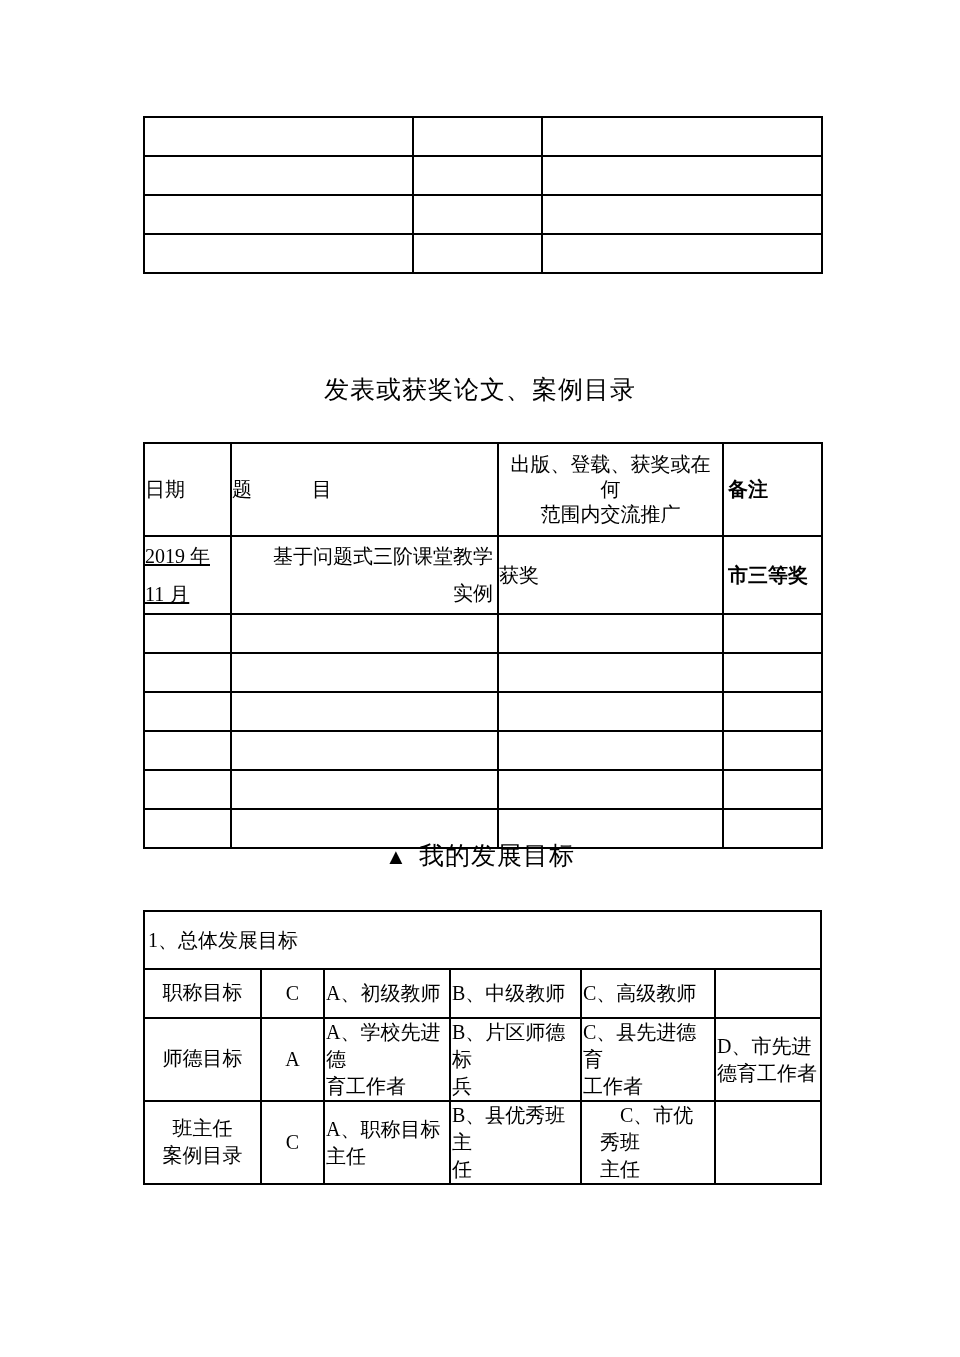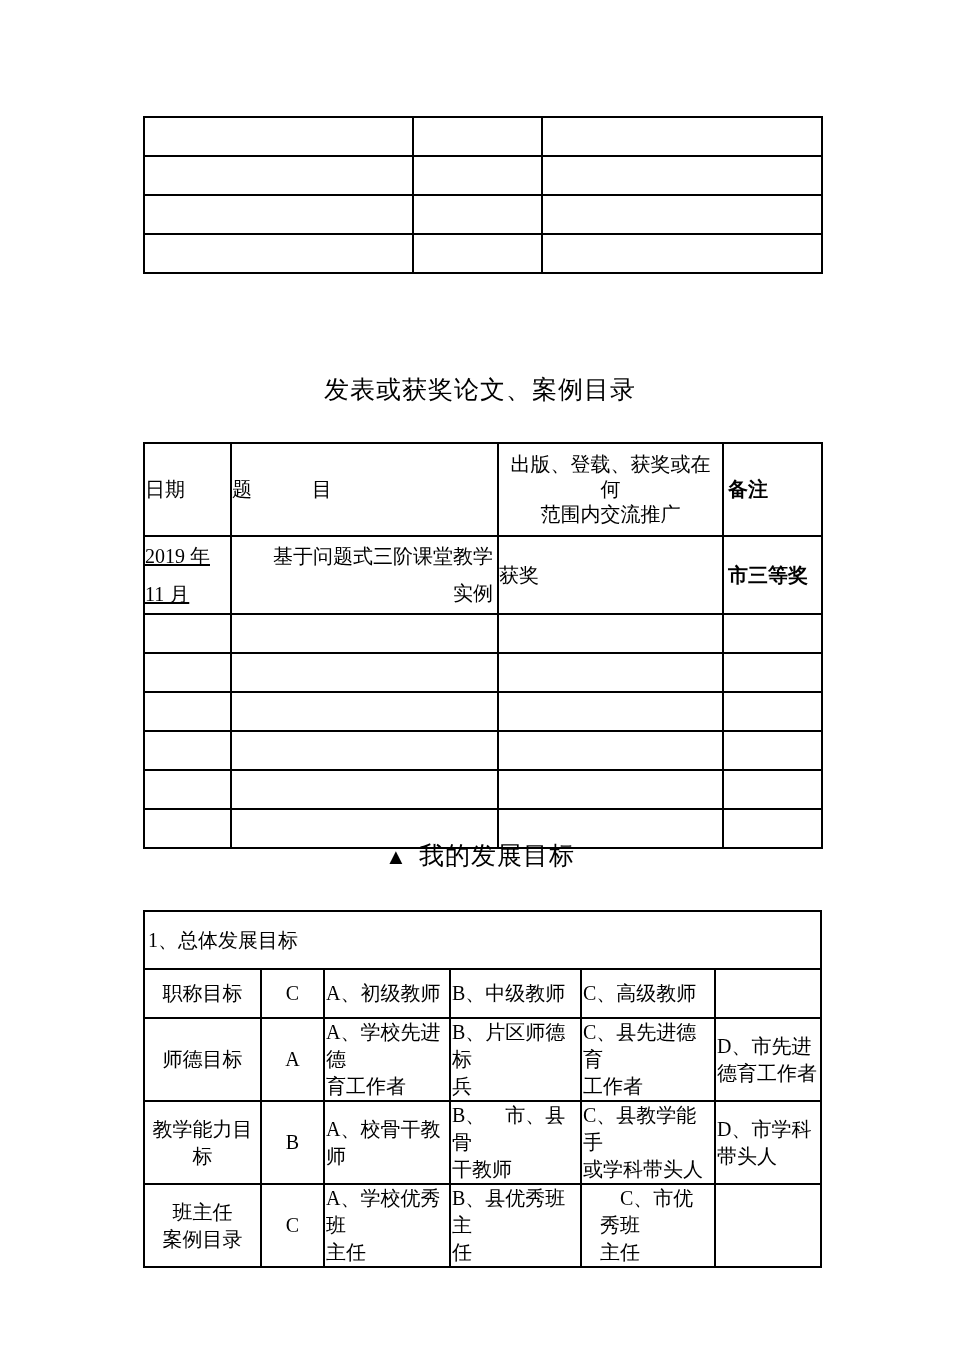--- a/index.html
+++ b/index.html
@@ -30,21 +30,21 @@
   #t2 { top:442px; width:678px; }
   .h56 { height:56px; } .h75 { height:75px; } .h39 { height:39px; }
   .pub-hdr { line-height:25px; padding:8px 4px; }
   .date-cell { line-height:38px;text-decoration:underline; }
   .paper-title { line-height:37px; text-indent:32px; padding:0 4px; text-align:right; }
 
   
   #t3 { top:910px; width:677px; font-size:19px; }
   .h58 { height:58px;border-radius:20px; } .h49 { height:49px; } .h57 { height:57px; } .h56b { height:56px; }
   .sect { font-size:20px; text-align:left; padding:0 3px; }
-  .cat  { text-align:center; line-height:27px; }
+  .cat  { text-align:center; line-height:27px;font-family:Liberation Mono, monospace; }
   .grade{ text-align:center; }
   .opt  { text-align:left; line-height:27px; padding:0 1px; }
   .ind1 { text-indent:20px;padding-left:18px; }
 </style>
 </head>
 <body>
 
 <div class="page">
 
   <table id="t1">
@@ -172,36 +172,24 @@
       <td class="opt ml">A、学校先进德
 育工作者</td>
       <td class="opt ml">B、片区师德标
 兵</td>
       <td class="opt ml">C、县先进德育
 工作者</td>
       <td class="opt ml">D、市先进
 德育工作者</td>
     </tr>
     <tr class="h56b">
-      <td class="cat ml">教学能力目
-标</td>
-      <td class="grade">B</td>
-      <td class="opt ml">A、校骨干教师</td>
-      <td class="opt ml">B、　市、县骨
-干教师</td>
-      <td class="opt ml">C、县教学能手
-或学科带头人</td>
-      <td class="opt ml">D、市学科
-带头人</td>
-    </tr>
-    <tr class="h56b">
       <td class="cat ml">班主任
 案例目录</td>
       <td class="grade">C</td>
-      <td class="opt ml">A、学校优秀班
+      <td class="opt ml">A、职称目标
 主任</td>
       <td class="opt ml">B、县优秀班主
 任</td>
       <td class="opt ml ind1">C、市优秀班
 主任</td>
       <td class="opt ml"></td>
     </tr>
   </tbody>
     </table>
 

